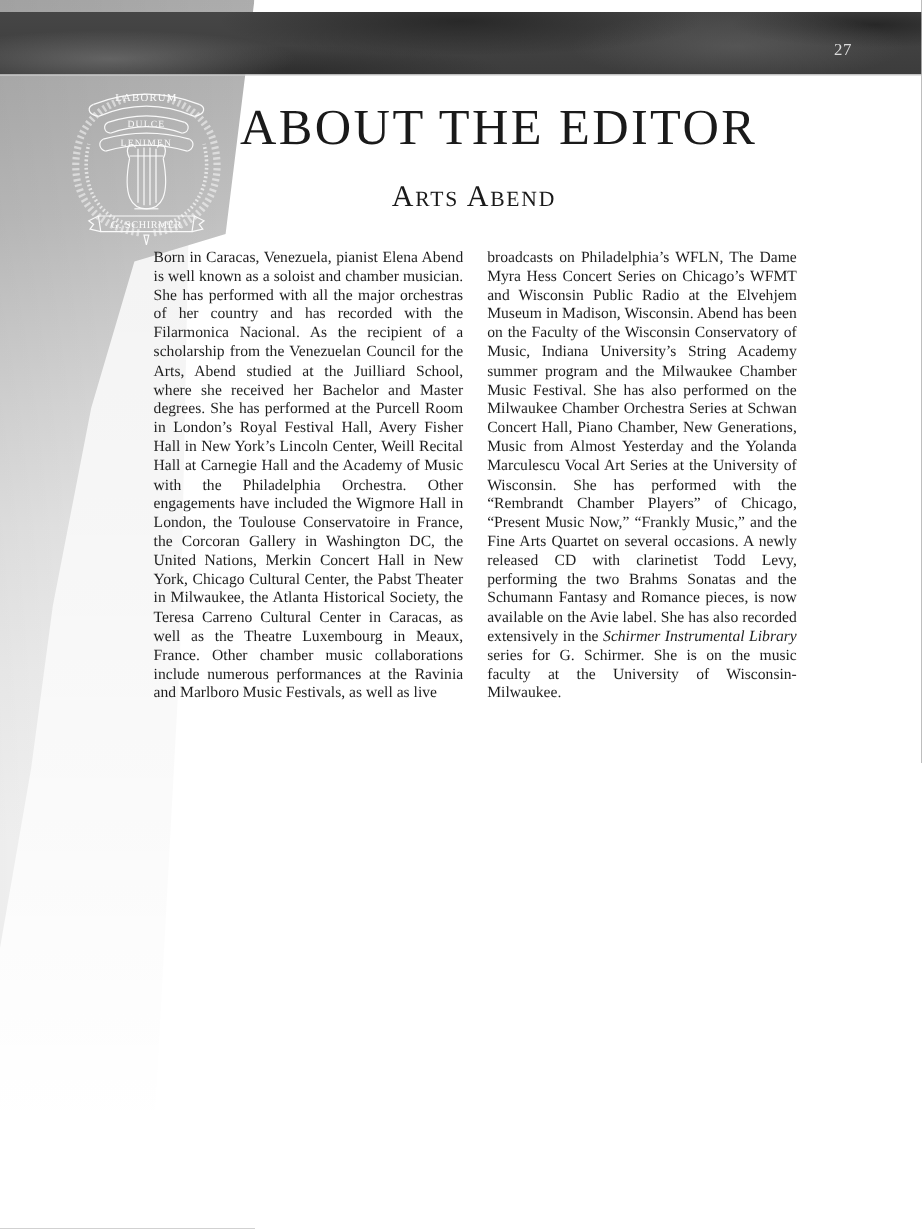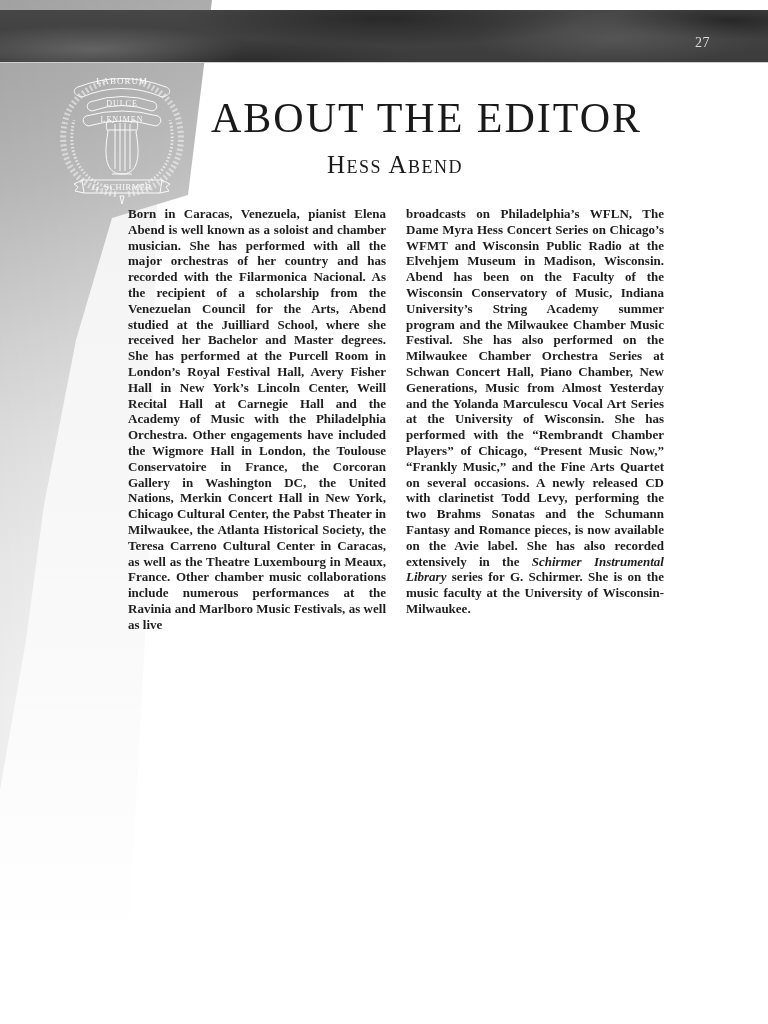--- a/index.html
+++ b/index.html
@@ -54,21 +54,21 @@
     white-space:nowrap;
   }
   .subtitle{
     position:absolute;top:152px;left:200px;width:390px;
     text-align:center;line-height:1;
     font-size:25px;font-variant:small-caps;letter-spacing:1.5px;color:#1a1a1a;
     white-space:nowrap;
   }
   .columns{
     position:absolute;top:206px;left:128px;width:536px;
-    display:flex;gap:20px;font-weight:bold;
+    display:flex;gap:20px;
   }
   .col{
     width:258px;
     font-size:13px;line-height:15.8px;
     text-align:justify;color:#1e1e1e;
   }
   .col span.it{font-style:italic;}
 </style>
 </head>
 <body>
@@ -123,21 +123,21 @@
       </g>
       <g fill="#ffffff" font-family="Liberation Serif, serif" text-anchor="middle" opacity="0.95">
         <text x="80" y="29" font-size="9" letter-spacing="1" transform="translate(0,-1)">LABORUM</text>
         <text x="80" y="50" font-size="8" letter-spacing="1">DULCE</text>
         <text x="80" y="66" font-size="8" letter-spacing="1">LENIMEN</text>
         <text x="80" y="134" font-size="8.5" letter-spacing="0.5">G. SCHIRMER</text>
       </g>
     </svg>
   </div>
 
-  <h1 class="title" style="margin:11px;font-weight:normal;">ABOUT THE EDITOR</h1>
-  <h2 class="subtitle" style="margin:0;font-weight:normal;">Hess Abend</h2>
+  <h1 class="title" style="margin:0;font-weight:normal;">ABOUT THE EDITOR</h1>
+  <h2 class="subtitle" style="margin:0;font-weight:normal;">Arts Abend</h2>
 
   <div class="columns">
     <div class="col">Born in Caracas, Venezuela, pianist Elena Abend is well known as a soloist and chamber musician. She has performed with all the major orchestras of her country and has recorded with the Filarmonica Nacional. As the recipient of a scholarship from the Venezuelan Council for the Arts, Abend studied at the Juilliard School, where she received her Bachelor and Master degrees. She has performed at the Purcell Room in London’s Royal Festival Hall, Avery Fisher Hall in New York’s Lincoln Center, Weill Recital Hall at Carnegie Hall and the Academy of Music with the Philadelphia Orchestra. Other engagements have included the Wigmore Hall in London, the Toulouse Conservatoire in France, the Corcoran Gallery in Washington DC, the United Nations, Merkin Concert Hall in New York, Chicago Cultural Center, the Pabst Theater in Milwaukee, the Atlanta Historical Society, the Teresa Carreno Cultural Center in Caracas, as well as the Theatre Luxembourg in Meaux, France. Other chamber music collaborations include numerous performances at the Ravinia and Marlboro Music Festivals, as well as live</div>
     <div class="col"><span>broadcasts on Philadelphia’s WFLN, The Dame Myra Hess Concert Series on Chicago’s WFMT and Wisconsin Public Radio at the Elvehjem Museum in Madison, Wisconsin. Abend has been on the Faculty of the Wisconsin Conservatory of Music, Indiana University’s String Academy summer program and the Milwaukee Chamber Music Festival. She has also performed on the Milwaukee Chamber Orchestra Series at Schwan Concert Hall, Piano Chamber, New Generations, Music from Almost Yesterday and the Yolanda Marculescu Vocal Art Series at the University of Wisconsin. She has performed with the “Rembrandt Chamber Players” of Chicago, “Present Music Now,” “Frankly Music,” and the Fine Arts Quartet on several occasions. A newly released CD with clarinetist Todd Levy, performing the two Brahms Sonatas and the Schumann Fantasy and Romance pieces, is now available on the Avie label. She has also recorded extensively in the </span><span class="it">Schirmer Instrumental Library</span><span> series for G. Schirmer. She is on the music faculty at the University of Wisconsin-Milwaukee.</span></div>
   </div>
 
 </div>
 
 </body></html>

